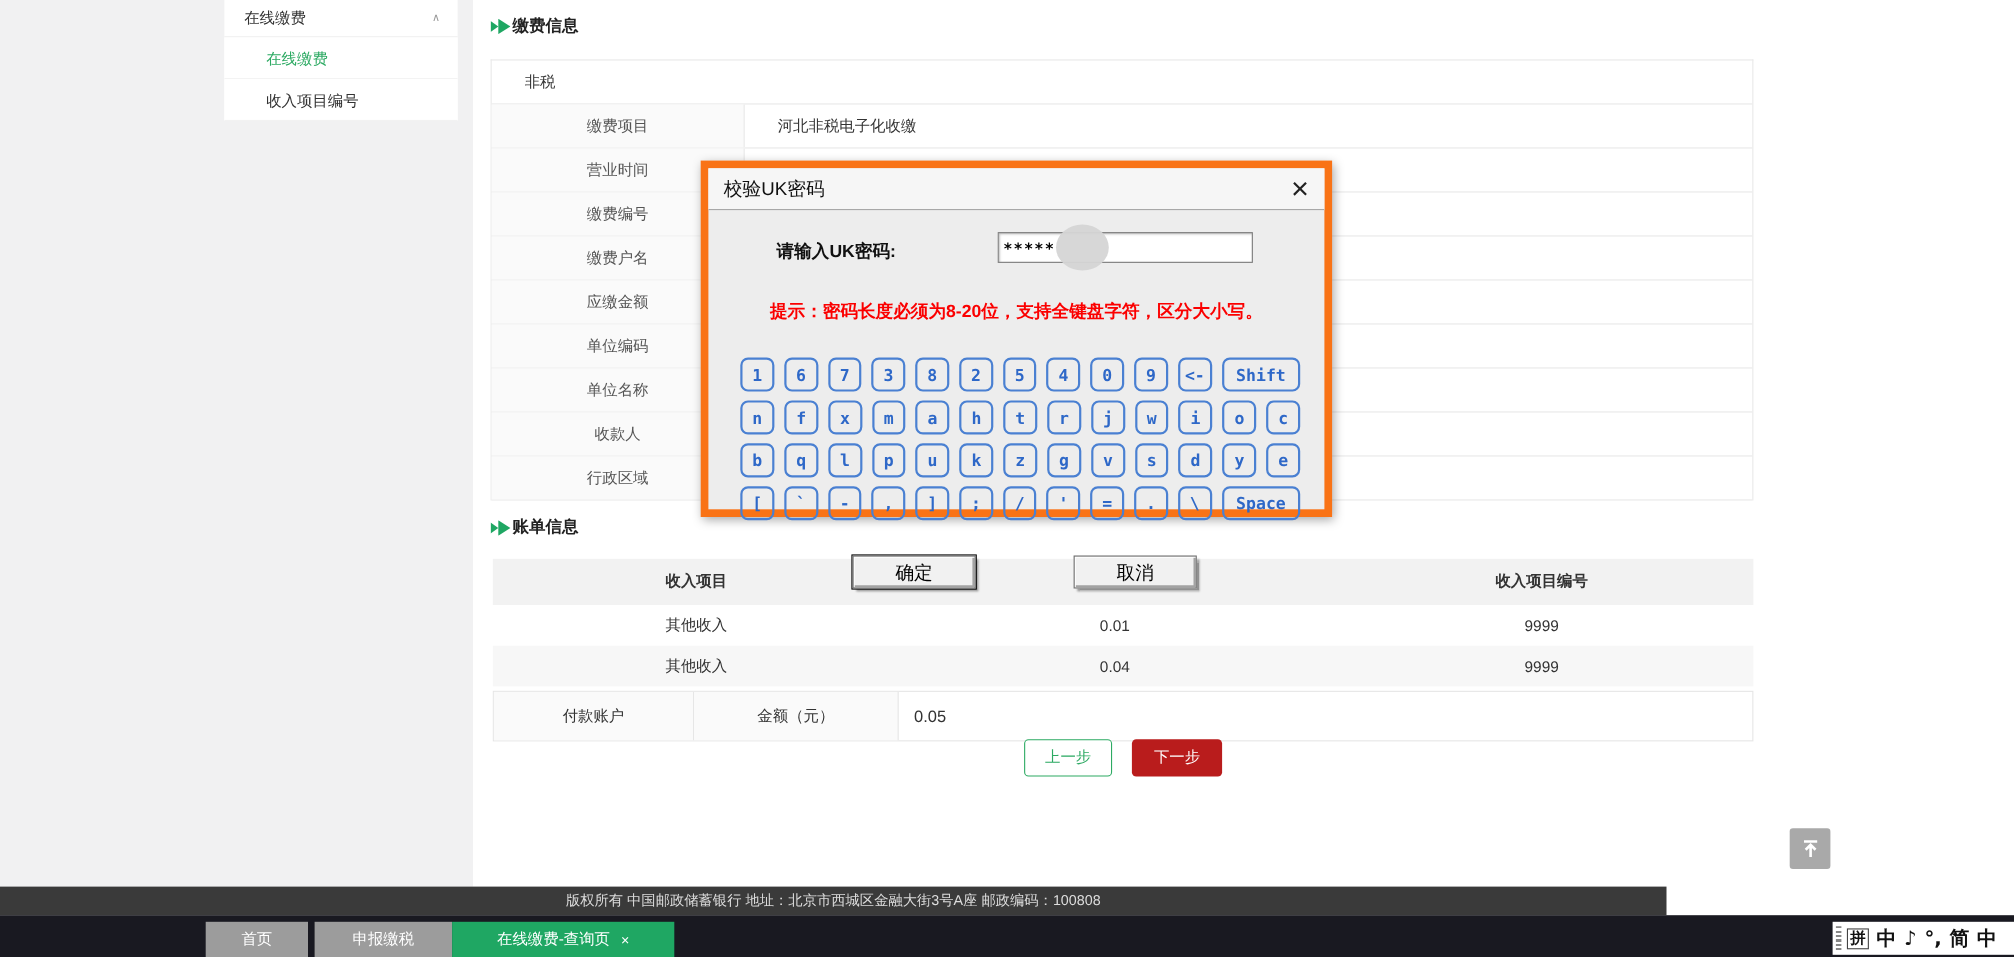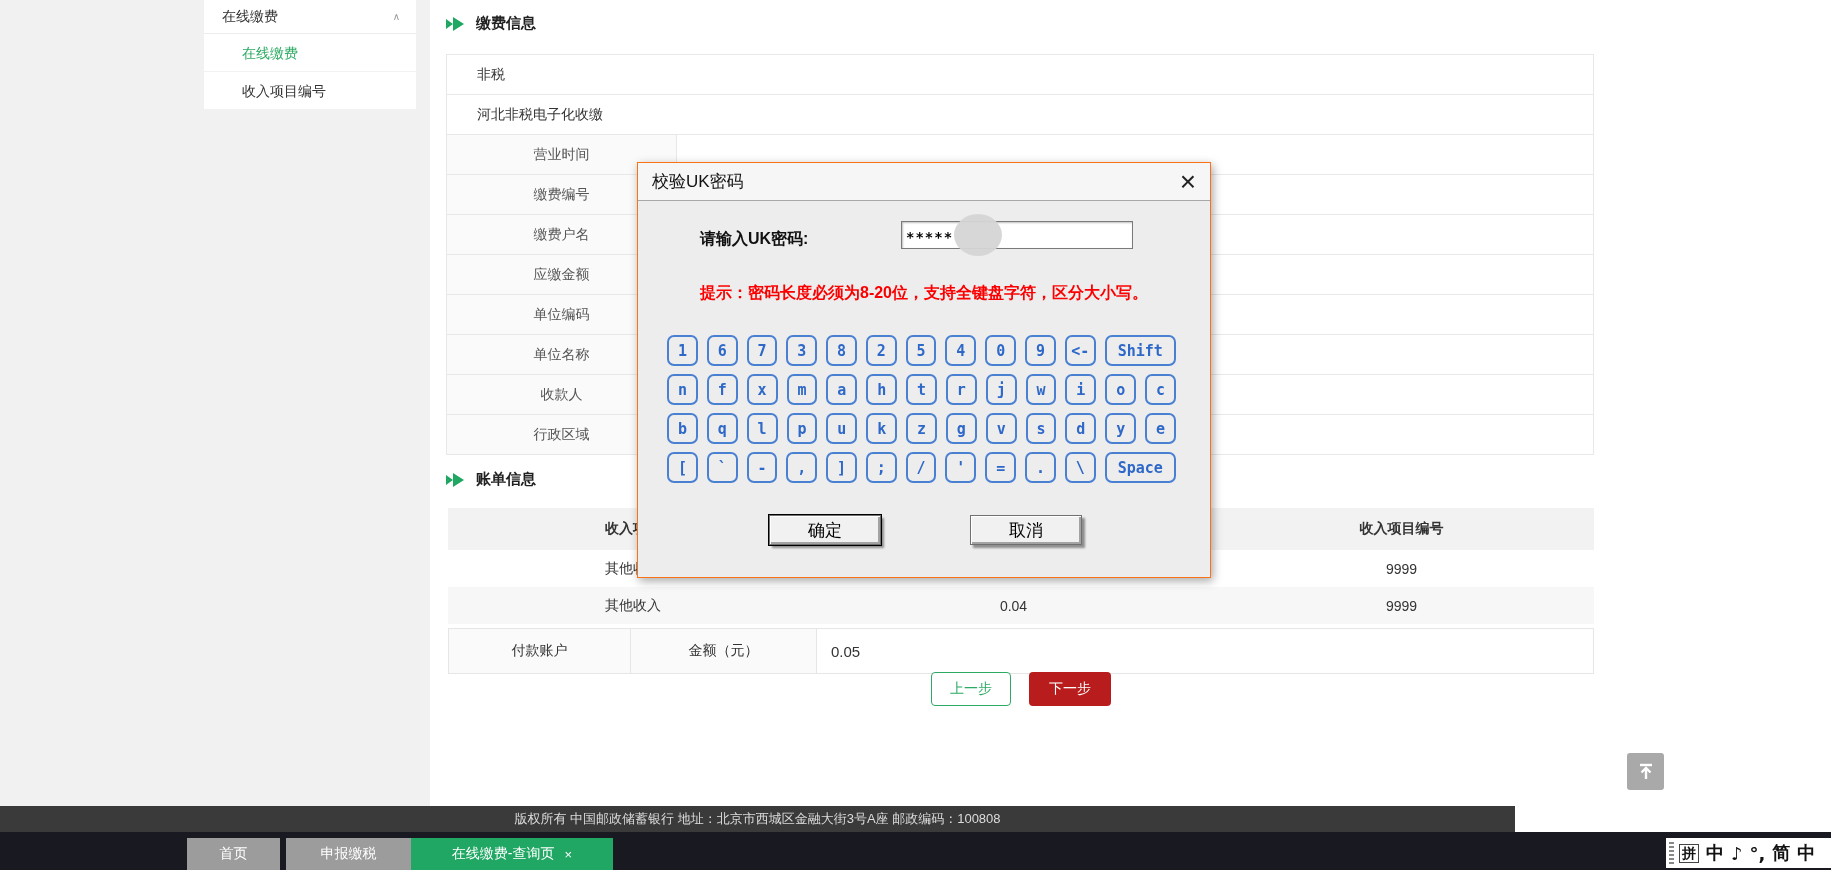--- a/index.html
+++ b/index.html
@@ -13,21 +13,21 @@
   
   .sidebar { left:204px; top:0; width:212px; background:#fff; }
   .sb-parent { height:34px; display:flex; align-items:center; justify-content:space-between;
                padding:0 16px 0 18px; font-size:14px; color:#333; border-bottom:1px solid #ededed; cursor:pointer; }
   .sb-chevron { font-size:10px; color:#999; }
   .sb-item { height:38px; line-height:38px; padding-left:38px; font-size:14px; color:#333;
              border-bottom:1px solid #f2f2f2; cursor:pointer; background:#fff; }
   .sb-item.active { color:#2daa63; }
 
   
-  .sec-head { display:flex; align-items:center; gap:10px; font-size:15px; font-weight:bold; color:#222; }
+  .sec-head { display:flex; align-items:center; font-size:15px; font-weight:bold; color:#222; }
 
   
   .table1 { left:446px; top:54px; width:1148px; border:1px solid #e8e8e8; border-bottom:none; background:#fff; }
   .t1-row { display:flex; height:40px; border-bottom:1px solid #e8e8e8; }
   .t1-lab { width:230px; background:#fafafa; border-right:1px solid #e8e8e8; display:flex;
             align-items:center; justify-content:center; font-size:14px; color:#555; }
   .t1-val { flex:1; display:flex; align-items:center; padding-left:30px; font-size:14px; color:#333; }
 
   
   .t2-head { left:448px; top:508px; width:1146px; height:42px; background:#f2f2f2; display:flex;
@@ -46,22 +46,22 @@
   .blur-blob { display:inline-block; width:130px; height:22px; background:#ebebeb; border-radius:12px; margin:0 2px; }
   .caret { display:inline-block; width:1px; height:18px; background:#333; margin-left:2px; }
 
   
   .btn-prev { left:931px; top:672px; width:80px; height:34px; background:#fff; border:1px solid #2daa63;
               border-radius:4px; color:#2daa63; font-size:14px; display:flex; align-items:center; justify-content:center; cursor:pointer; }
   .btn-next { left:1029px; top:672px; width:82px; height:34px; background:#b91c1c; border:none;
               border-radius:4px; color:#fff; font-size:14px; display:flex; align-items:center; justify-content:center; cursor:pointer; }
 
   
-  .modal { left:637px; top:162px; width:574px; height:416px; background:#ededed;
-           border:1px solid #f97316; box-shadow:2px 3px 9px rgba(0,0,0,.35); z-index:10; }
+  .modal { left:637px; top:146px; width:574px; height:324px; background:#ededed;
+           border:7px solid #f97316; box-shadow:2px 3px 9px rgba(0,0,0,.35); z-index:10; }
   .modal-title { height:38px; background:#f6f6f6; border-bottom:1px solid #a8a8a8; display:flex;
                  align-items:center; justify-content:space-between; padding:0 14px; }
   .modal-title-text { font-size:17px; color:#111; }
   .modal-close { font-size:28px; font-weight:300; color:#222; line-height:28px; cursor:pointer; }
   .uk-label { position:absolute; left:62px; top:66px; font-size:16px; font-weight:bold; color:#111; }
   .uk-input { position:absolute; left:263px; top:58px; width:232px; height:28px; background:#fff;
               border:1px solid #7a7a7a; box-shadow:inset 1px 1px 2px rgba(0,0,0,.25); }
   .uk-input-val { position:absolute; left:4px; top:7px; font-family:"DejaVu Sans Mono",monospace;
                   font-size:14px; font-weight:bold; letter-spacing:1px; color:#000; }
   .uk-blob { position:absolute; left:52px; top:-8px; width:48px; height:42px; border-radius:50%;
@@ -125,20 +125,21 @@
       <path d="M7 0 L18 7 L7 14 Z" fill="#1fa763"></path>
   </svg>
   <span>缴费信息</span>
 </div>
 
 <div class="abs table1">
   <div class="t1-row">
       <div class="t1-val">非税</div>
     </div>
   <div class="t1-row">
+      <div class="t1-lab">缴费项目</div>
       <div class="t1-val">河北非税电子化收缴</div>
     </div>
   <div class="t1-row">
       <div class="t1-lab">营业时间</div>
       <div class="t1-val"></div>
     </div>
   <div class="t1-row">
       <div class="t1-lab">缴费编号</div>
       <div class="t1-val"></div>
     </div>

